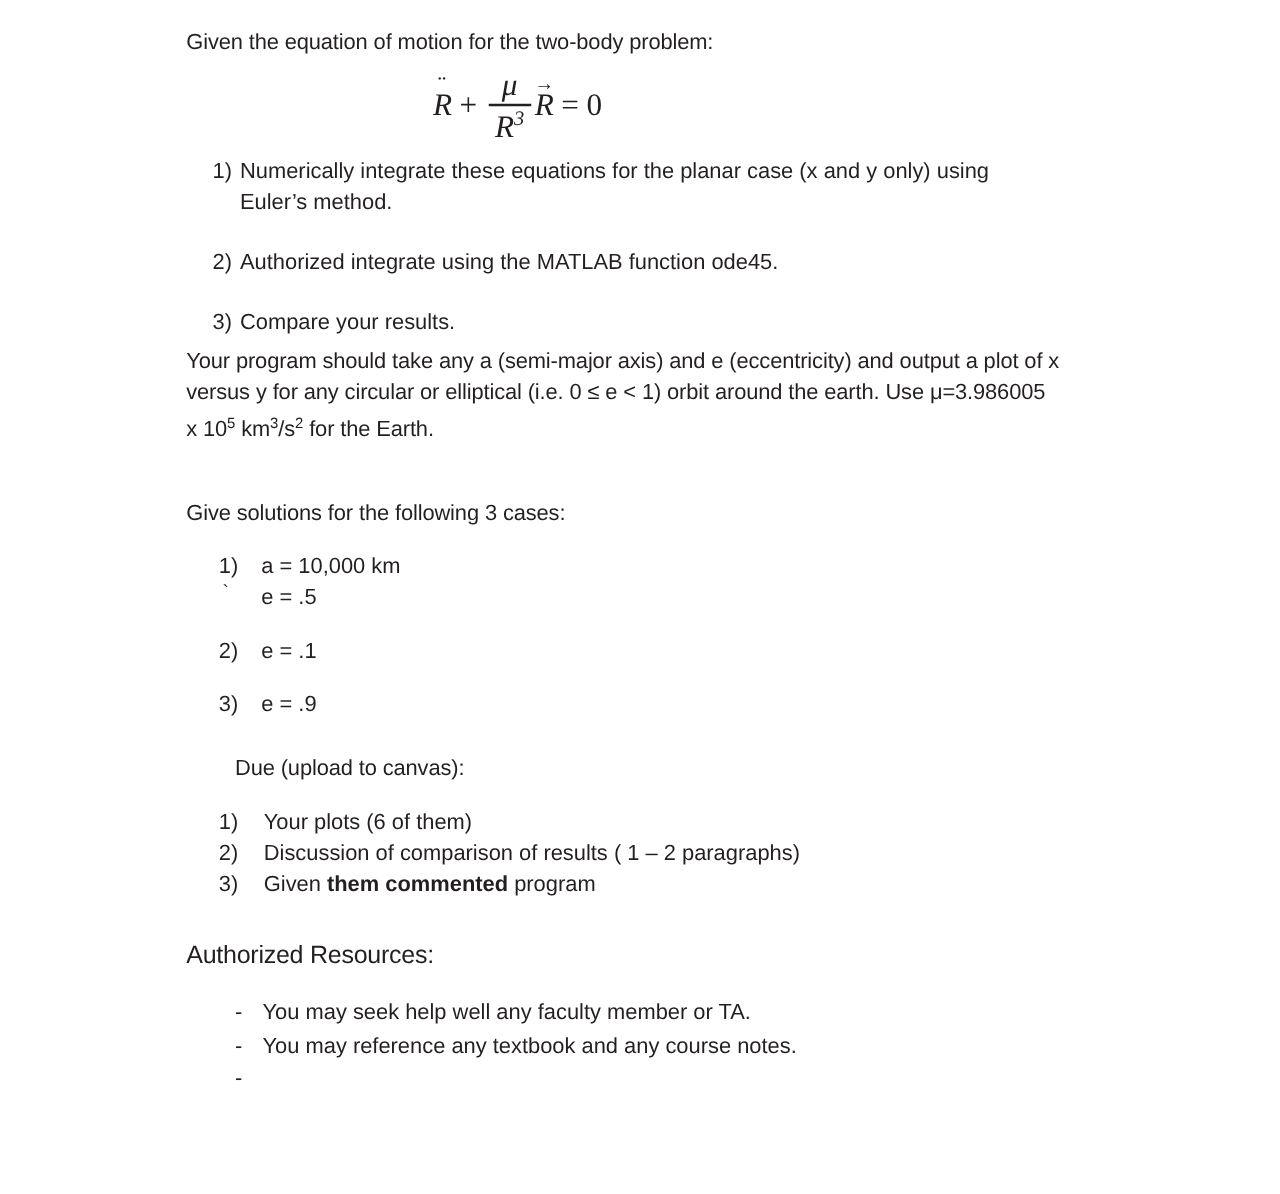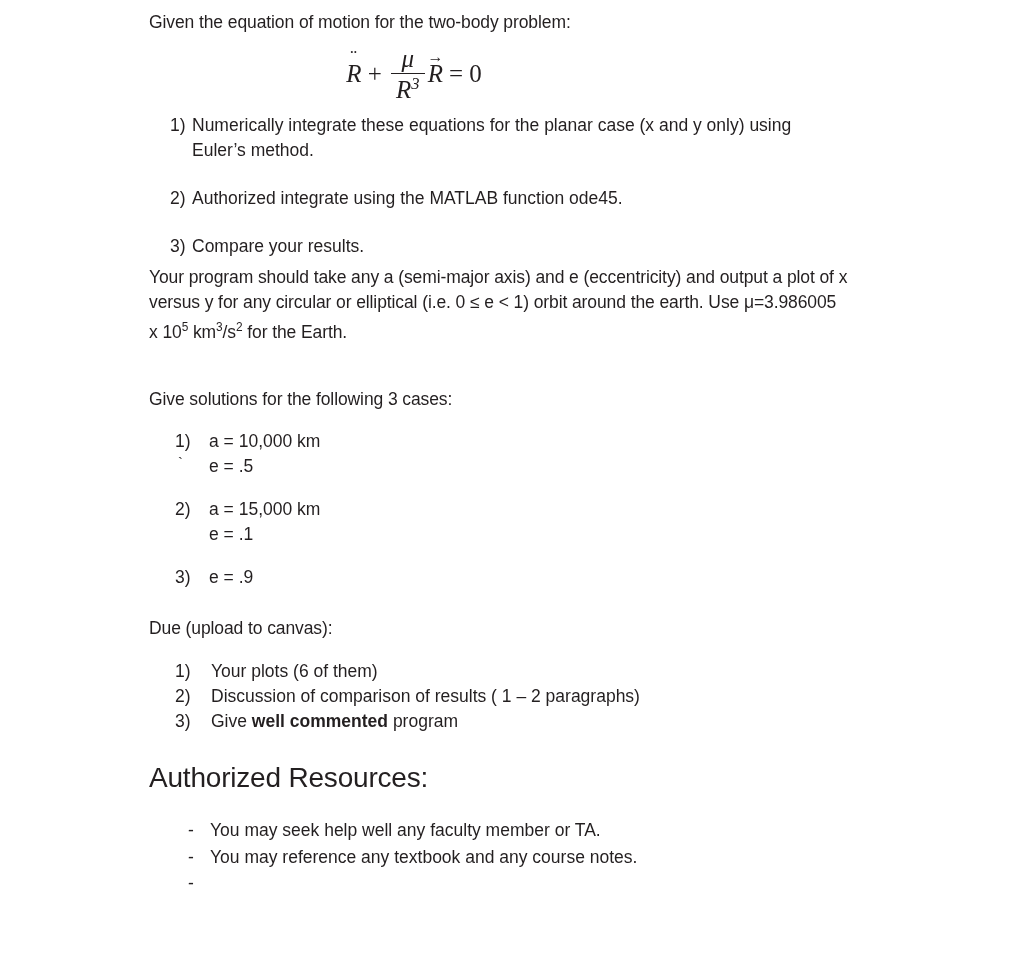--- a/index.html
+++ b/index.html
@@ -12,21 +12,21 @@
     height: 955px;
     font-family: "Liberation Sans", sans-serif;
     color: #231f20;
     -webkit-font-smoothing: antialiased;
   }
   .page {
     position: relative;
     width: 852px;
     height: 955px;
     box-sizing: border-box;
-    padding: 9px 0 0 0;
+    padding: 20px 0 0 0;
     overflow: hidden;
   }
   .body-col {
     margin-left: 149px;
     width: 700px;
   }
   .para {
     font-size: 17.5px;
     line-height: 25px;
     letter-spacing: -0.1px;
@@ -161,32 +161,32 @@
   .case-group .case-line { padding-left: 34px; }
   .case-group .stray {
     position: absolute;
     left: 3px;
     top: 21px;
     font-size: 15px;
     color: #231f20;
   }
 
   
-  .due-intro { margin-top: 26px; }
+  .due-intro { margin-top: 26px; margin-left: 39px; }
   .due-list { margin-top: 1px; }
   .due-list .num-item {
     margin-left: 26px;
     padding-left: 36px;
   }
   .due-list b { font-weight: bold; }
 
   
   .resources-heading {
     margin-top: 28px;
-    font-size: 28px;
+    font-size: 20px;
     line-height: 32px;
     font-weight: normal;
     letter-spacing: -0.2px;
   }
   .dash-list { margin-top: 3px; }
   .dash-item {
     position: relative;
     margin-left: 39px;
     padding-left: 22px;
     font-size: 17.5px;
@@ -252,21 +252,20 @@
 
     <div class="case-group">
       <span class="marker">1)</span>
       <span class="stray">`</span>
       <div class="case-line">a = 10,000 km</div>
       <div class="case-line">e = .5</div>
     </div>
 
     <div class="case-group">
       <span class="marker">2)</span>
-      <div class="case-line">a = 15,000 km</div>
       <div class="case-line">e = .1</div>
     </div>
 
     <div class="case-group">
       <span class="marker">3)</span>
       <div class="case-line">e = .9</div>
     </div>
 
     <p class="para due-intro">Due (upload to canvas):</p>
 
@@ -274,21 +273,21 @@
       <li class="num-item">
         <span class="marker">1)</span>
         <span>Your plots (6 of them)</span>
       </li>
       <li class="num-item">
         <span class="marker">2)</span>
         <span>Discussion of comparison of results ( 1 – 2 paragraphs)</span>
       </li>
       <li class="num-item">
         <span class="marker">3)</span>
-        <span>Give </span><b>well commented</b><span> program</span>
+        <span>Given </span><b>them commented</b><span> program</span>
       </li>
     </ol>
 
     <h2 class="resources-heading">Authorized Resources:</h2>
 
     <ul class="dash-list">
       <li class="dash-item">
         <span class="dash">-</span>
         <span>You may seek help well any faculty member or TA.</span>
       </li>

